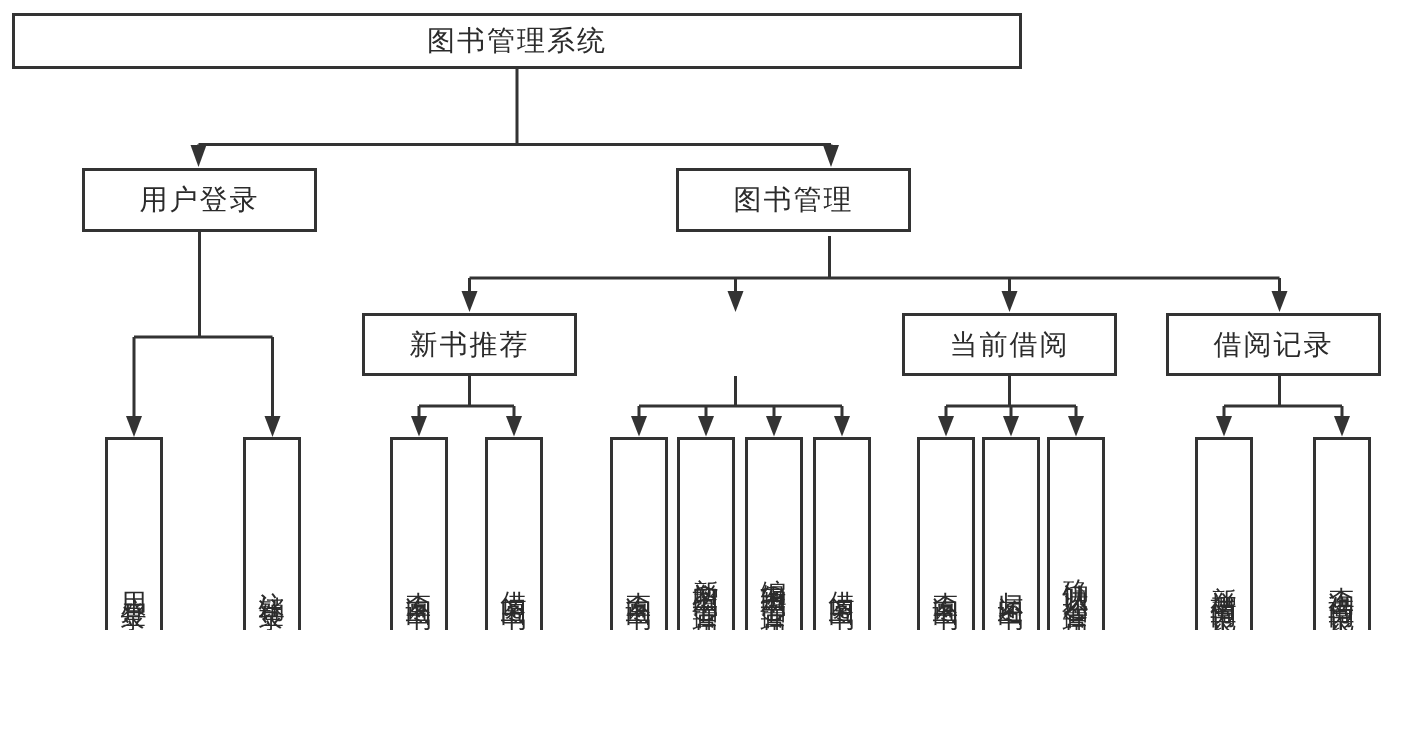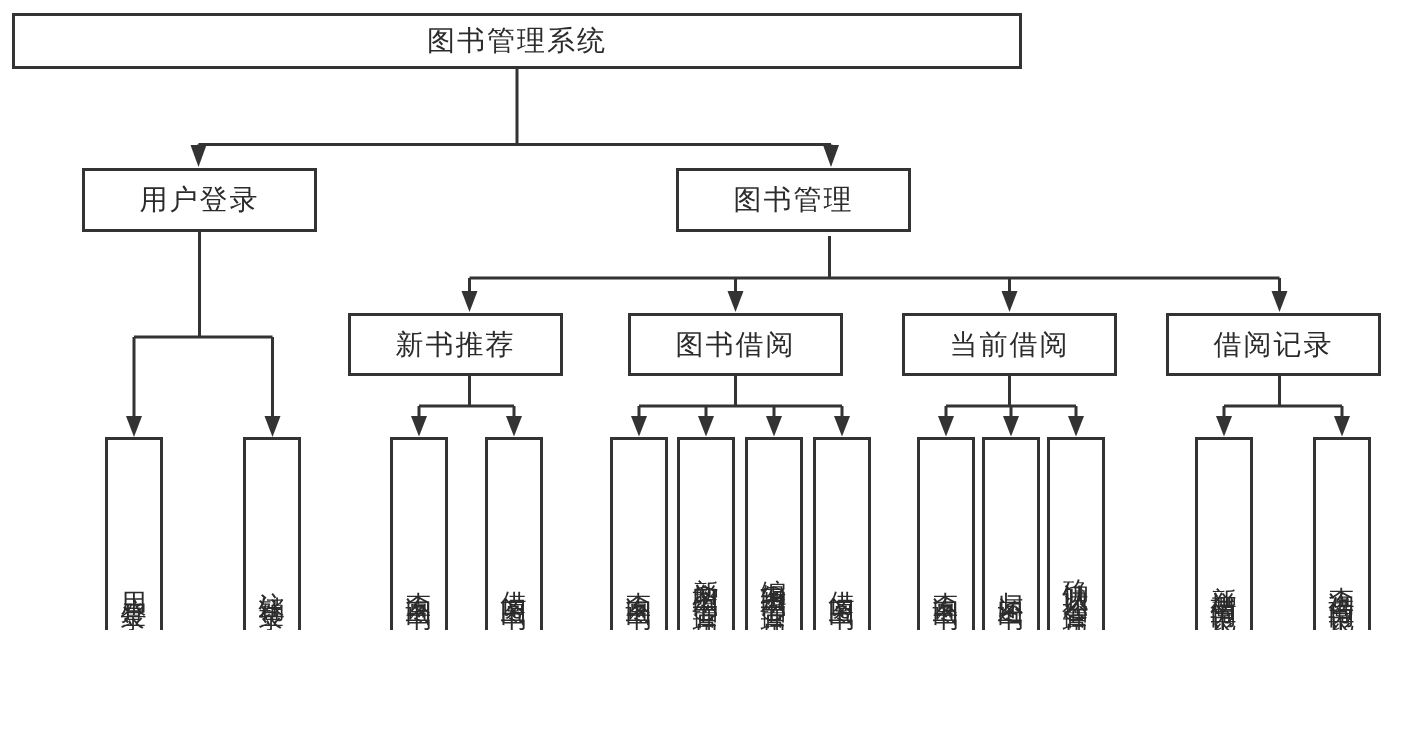--- a/index.html
+++ b/index.html
@@ -139,25 +139,22 @@
     <span>图书管理系统</span>
   </div>
 
   <div class="node l2 hnode" style="left:82px;">
     <span>用户登录</span>
   </div>
   <div class="node l2 hnode" style="left:676px;">
     <span>图书管理</span>
   </div>
 
-  <div class="node l3 hnode" style="left:348px;text-align:center;">
+  <div class="node l3 hnode" style="left:362px;text-align:center;">
     <span>新书推荐</span>
-  </div>
-  <div class="node l3 hnode" style="left:628px;">
-    <span>图书借阅</span>
   </div>
   <div class="node l3 hnode" style="left:902px;">
     <span>当前借阅</span>
   </div>
   <div class="node l3 hnode" style="left:1166px;">
     <span>借阅记录</span>
   </div>
 
   <div class="node leaf" style="left:105px;">
     <span class="vtext">用户登录</span>

